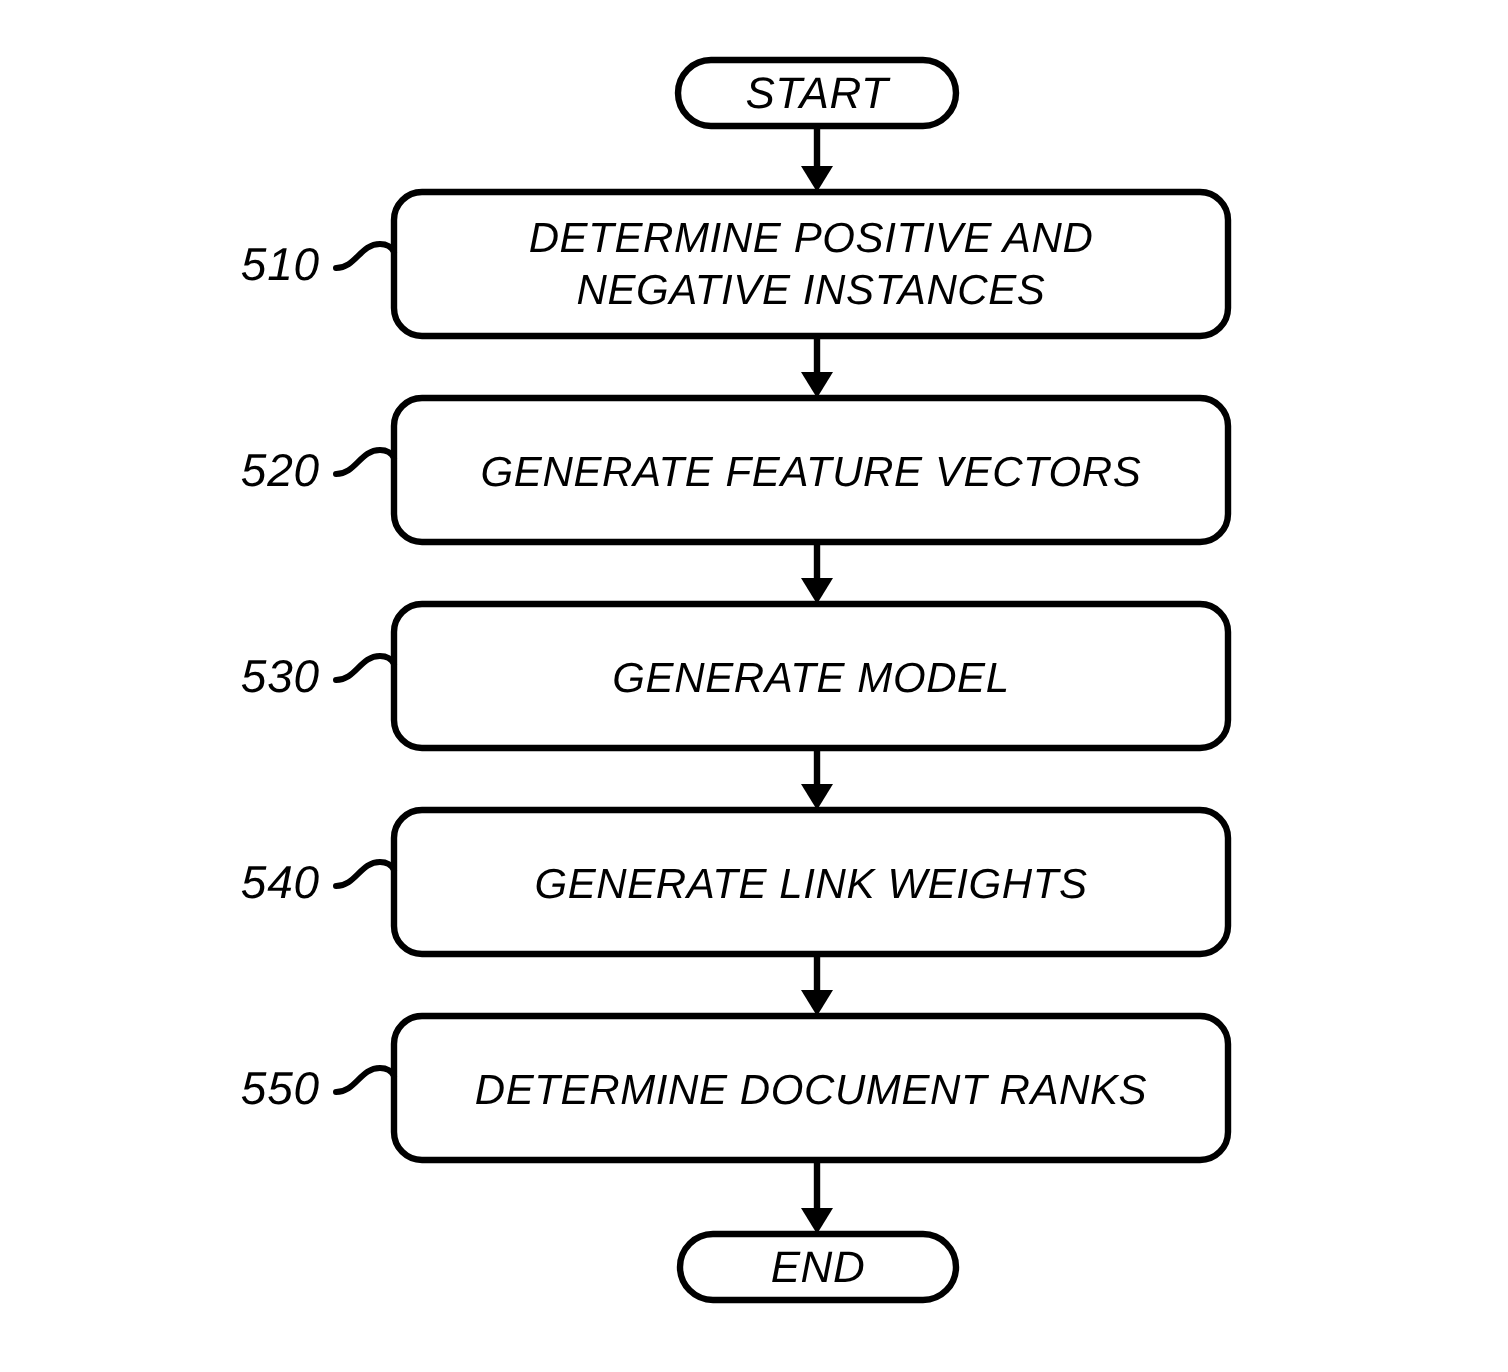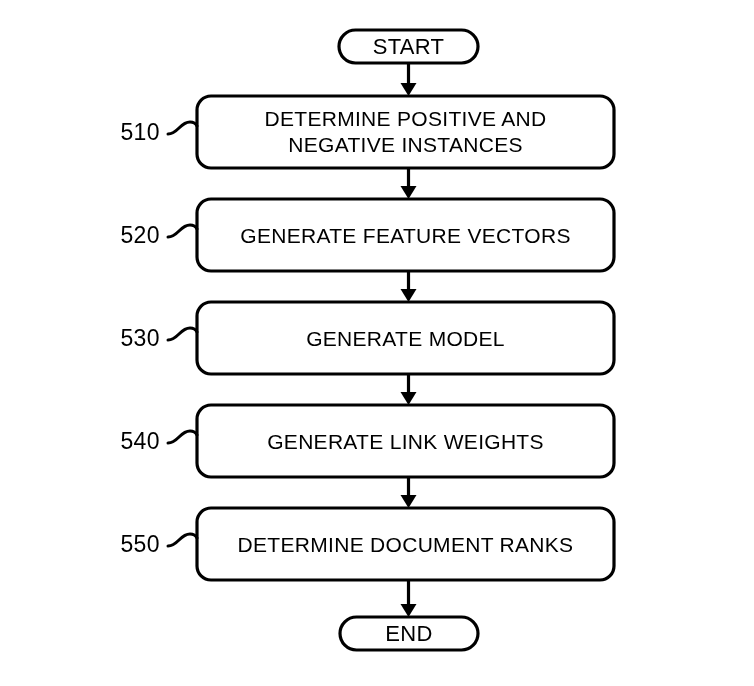--- a/index.html
+++ b/index.html
@@ -14,20 +14,21 @@
     position: relative;
     overflow: hidden;
     font-family: "Liberation Sans", sans-serif;
   }
   #diagram-root {
     position: absolute;
     left: 0;
     top: 0;
     width: 754px;
     height: 686px;
+    font-style: italic;
   }
   svg.flow {
     display: block;
     width: 754px;
     height: 686px;
   }
   .node-shape {
     fill: #ffffff;
     stroke: #000000;
     stroke-width: 3.2;

